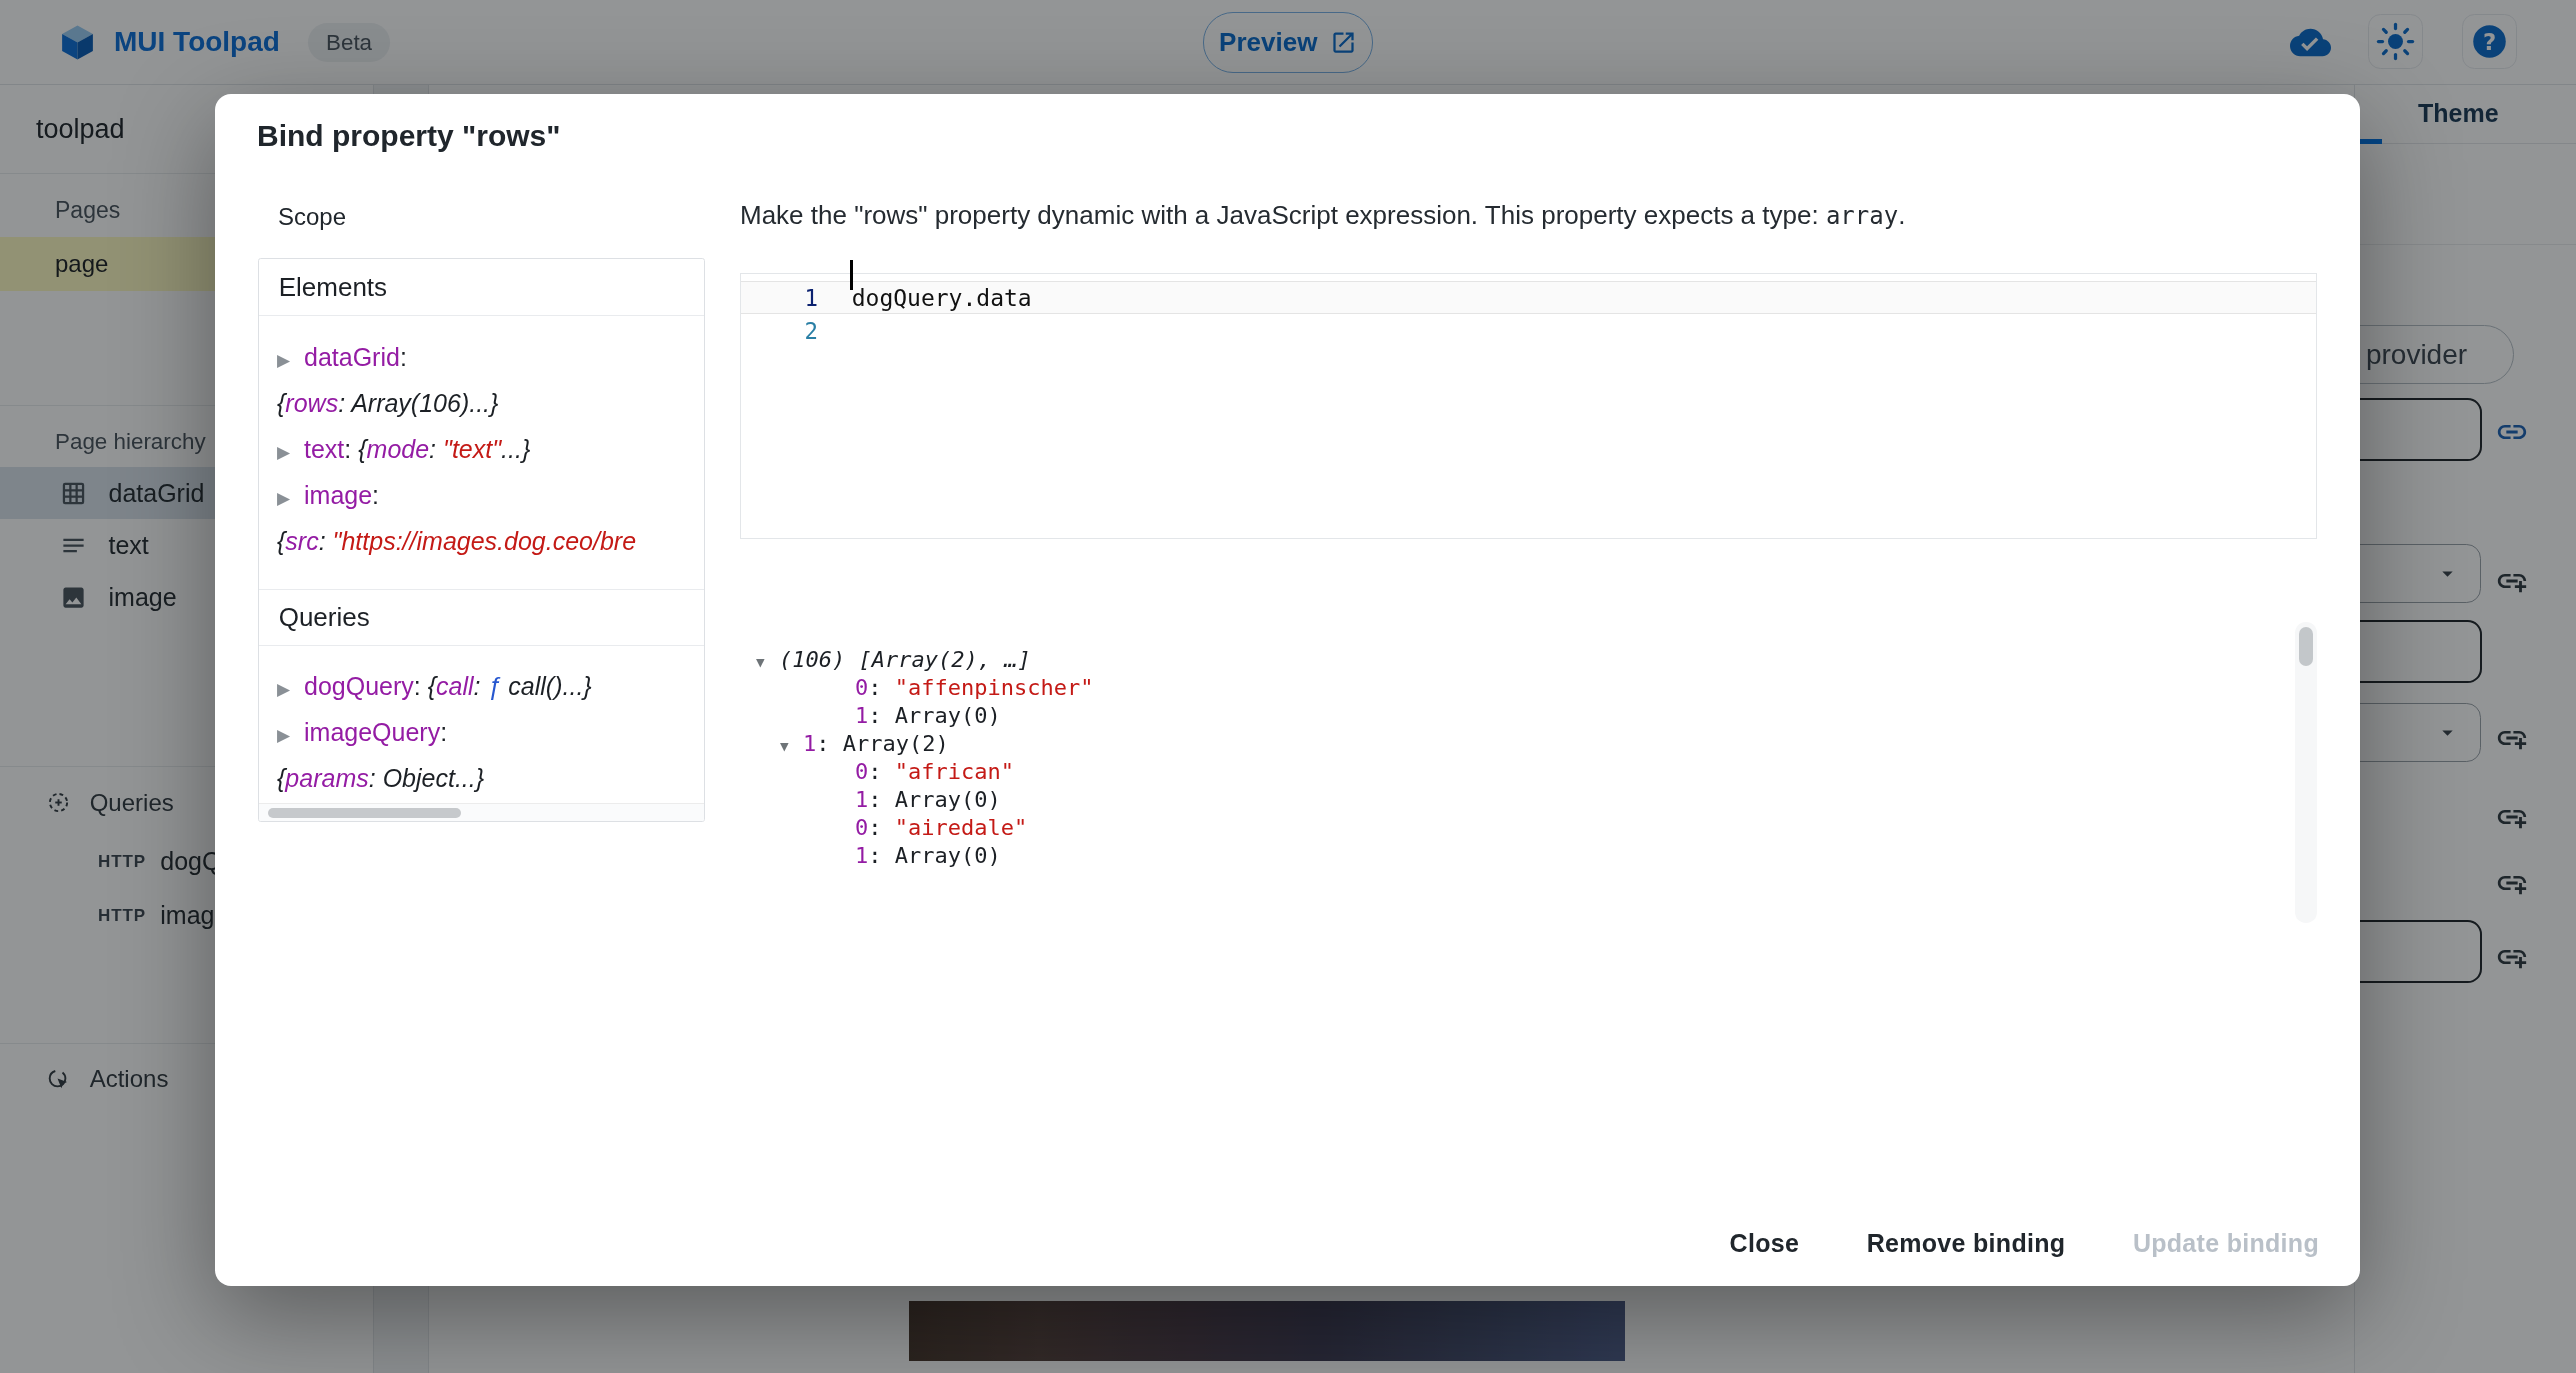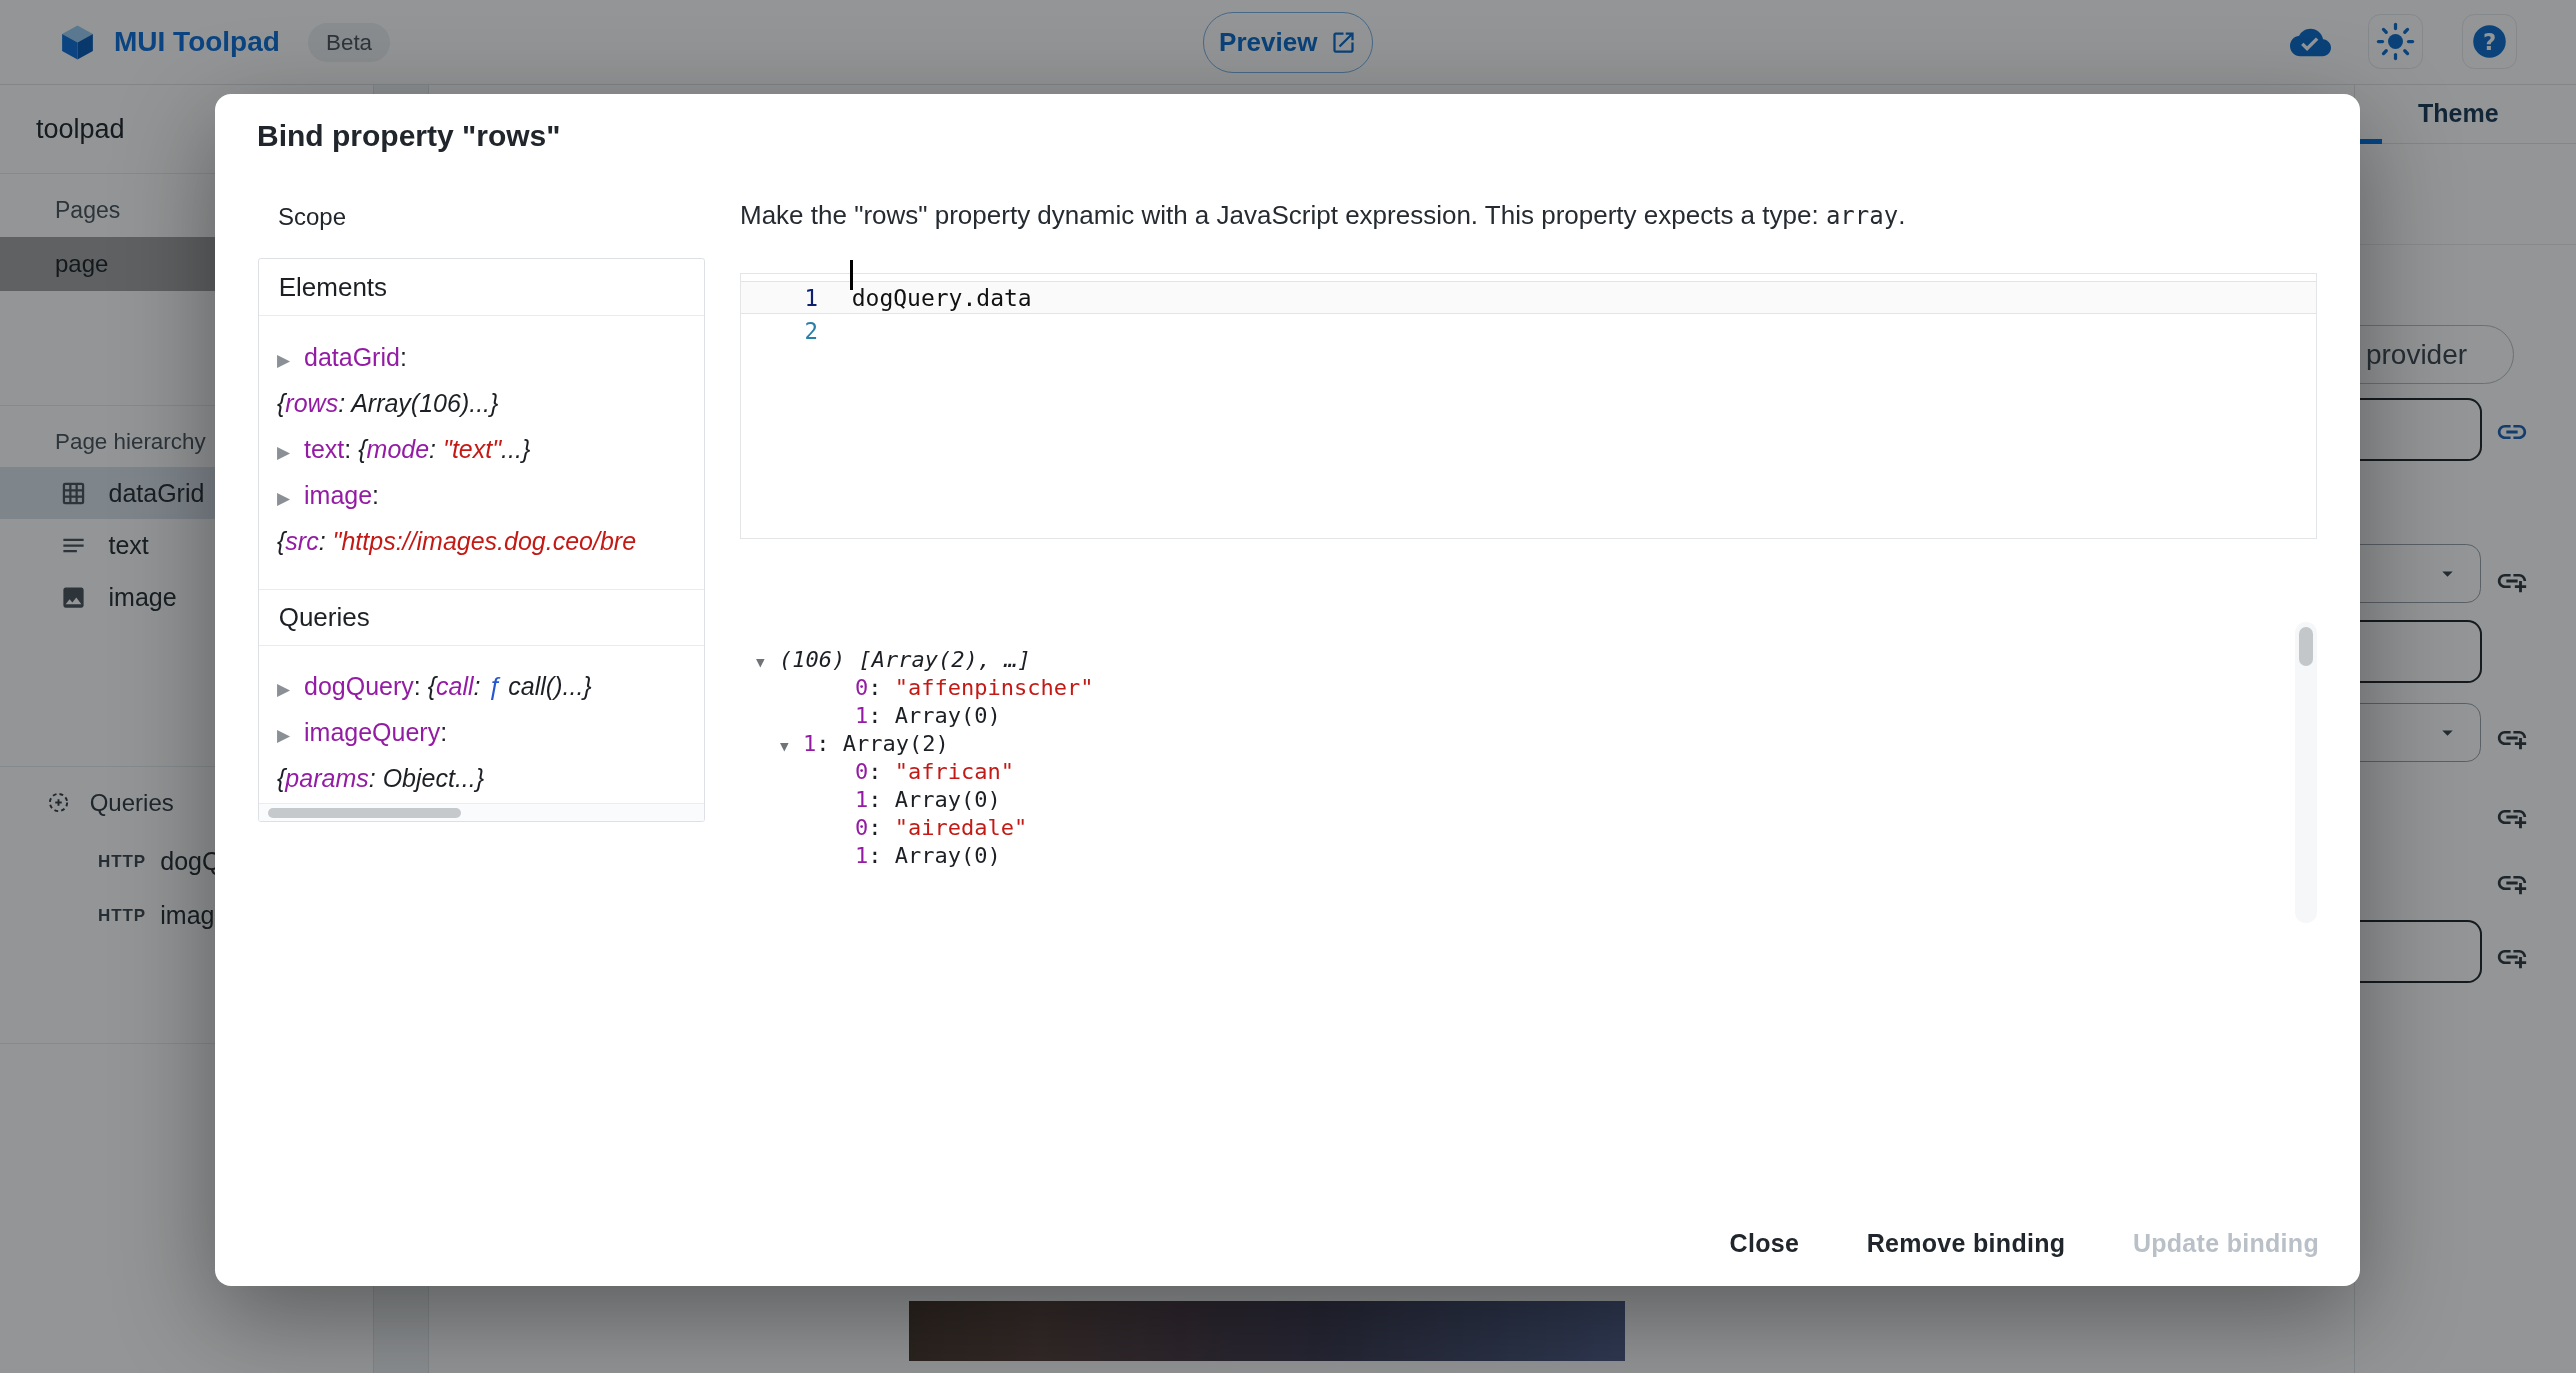--- a/index.html
+++ b/index.html
@@ -27,21 +27,21 @@
   .hdr-icon-plain { position:absolute; top:21.5px; width:41px; height:41px; }
 
   
   .sidebar { position:absolute; left:0; top:85px; width:374px; height:1289px;
              background:#fff; border-right:0.9px solid #e0e4e8; }
   .sb-project { height:89px; display:flex; align-items:center; padding-left:36px;
                 font-size:27px; color:#20262c; border-bottom:0.9px solid #e8ebee; }
   .sb-cap { padding:23px 0 12.5px 55px; font-size:23px; color:#4a545e; }
   .sb-pagerow { height:54px; display:flex; align-items:center; padding-left:55px;
                 font-size:24px; color:#1c2025; }
-  .sb-pagerow.sel { background:#a3a3a3; }
+  .sb-pagerow.sel { background:#fef9c3; }
   .sb-div { border-top:0.9px solid #e8ebee; }
   .h-row { height:52px; display:flex; align-items:center; padding-left:60px; gap:21.5px;
            font-size:25px; color:#262d33; }
   .h-row.sel { background:#d9e3ec; }
   .h-icn { width:27px; height:27px; flex:0 0 27px; }
   .sec-head { display:flex; align-items:center; gap:19.7px; padding:21.5px 0 18px 47px;
               font-size:24px; color:#333b42; }
   .sec-head .h-icn { width:23px; height:23px; flex:0 0 23px; }
   .q-row { height:54px; display:flex; align-items:center; padding-left:65px; gap:14.3px;
            font-size:25px; color:#262d33; white-space:nowrap;margin-left:33px; }
@@ -245,20 +245,29 @@
         <div class="q-row">
           <span class="q-tag">HTTP</span>
           <span class="q-label">dogQuery</span>
         </div>
         <div class="q-row">
           <span class="q-tag">HTTP</span>
           <span class="q-label">imageQuery</span>
         </div>
       </div>
     <div class="sb-div" style="margin-top:100px"></div>
+    <div class="sec-head">
+      <span class="h-icn" id="actions-icon-slot">
+          <svg viewBox="0 0 24 24">
+            <circle cx="11" cy="11" r="8.2" fill="none" stroke="#333b42" stroke-width="2" stroke-dasharray="36 8"></circle>
+            <path d="M11 11l10 3.6-4.1 1.6L15 21z" fill="#333b42"></path>
+          </svg>
+        </span>
+      <span>Actions</span>
+    </div>
   </div>
 
   <div class="splitter"></div>
 
   <div class="canvas">
     <div class="dog-strip"></div>
   </div>
 
   <div class="rpanel">
     <div class="rtabs">

